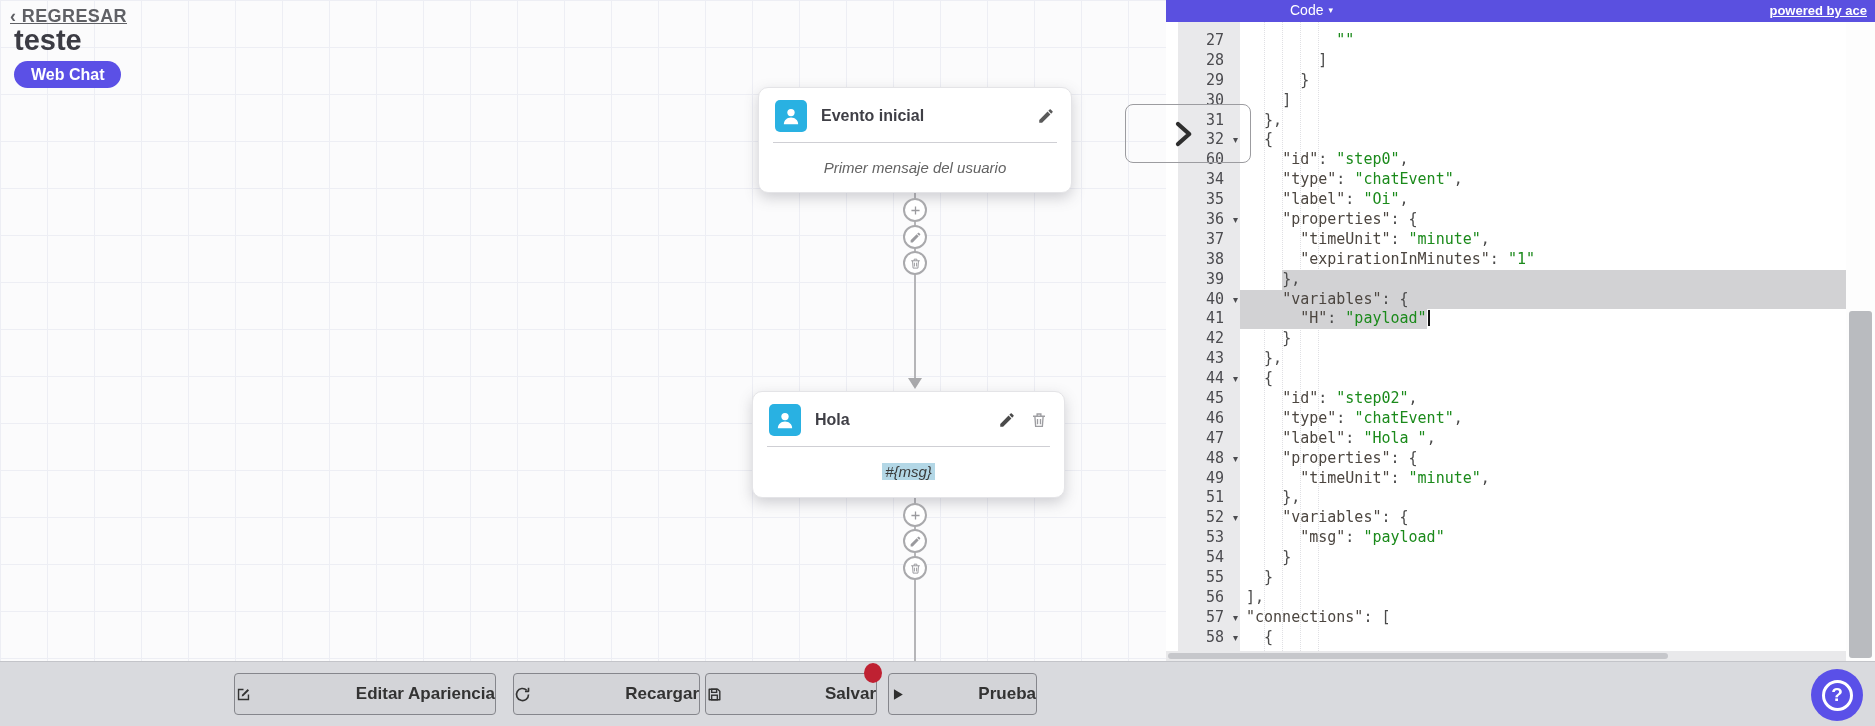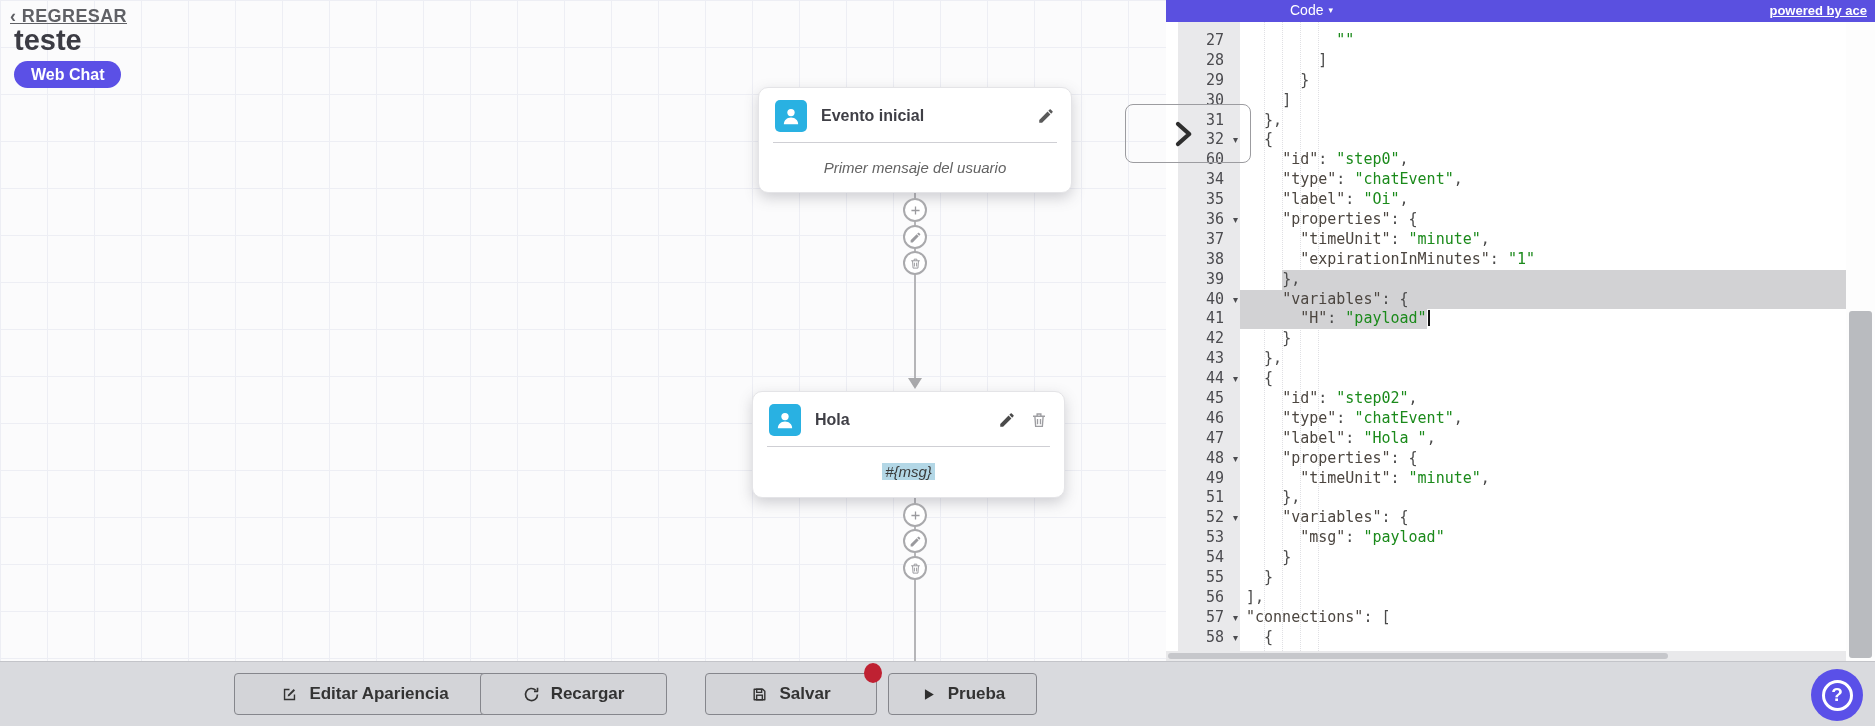--- a/index.html
+++ b/index.html
@@ -75,21 +75,21 @@
 
   
   .collapse-btn{position:absolute;left:1125px;top:104px;width:126px;height:59px;border:1px solid #9c9ca0;
     border-radius:8px;background:transparent;z-index:5;cursor:pointer}
   .collapse-btn svg{position:absolute;left:42px;top:14px;width:30px;height:30px}
 
   
   .toolbar{position:absolute;left:0;top:661px;width:1875px;height:65px;background:#d9dade;
     border-top:1px solid #c3c4c9;z-index:6}
   .tb-btn{position:absolute;top:11px;height:42px;border:1px solid #85868c;border-radius:4px;
-    background:#d3d4d8;display:flex;align-items:center;justify-content:center;gap:11px;
+    background:#d3d4d8;display:flex;align-items:center;justify-content:space-between;gap:11px;
     font-size:17px;color:#333;font-weight:600;cursor:pointer;font-family:"Liberation Sans",sans-serif}
   .tb-btn svg{width:17px;height:17px;flex:none}
   .tb-btn.primary{background:#5a50e8;border-color:#5a50e8;color:#fff}
   .unsaved-dot{position:absolute;left:864px;top:1px;width:18px;height:20px;border-radius:50%;
     background:#bf2132;z-index:7}
   .help-fab{position:absolute;left:1811px;top:7px;width:52px;height:52px;border-radius:50%;
     background:#5a50e8;display:flex;align-items:center;justify-content:center;cursor:pointer;z-index:7}
   .help-ring{width:31px;height:31px;border-radius:50%;border:3px solid #fff;color:#fff;
     font-size:19px;font-weight:bold;display:flex;align-items:center;justify-content:center}
 </style>
@@ -343,21 +343,21 @@
   </div>
 
   <div class="toolbar">
     <div class="tb-btn" style="left:234px;width:262px">
       <svg viewBox="0 0 24 24" fill="none" stroke="#333" stroke-width="2">
           <path d="M12 5H5v14h14v-7"></path>
           <path d="M9.5 14.8l2.3-.6 8-8-1.9-1.9-8 8-.4 2.5z" fill="#333" stroke="none"></path>
         </svg>
       <span>Editar Apariencia</span>
     </div>
-    <div class="tb-btn" style="left:480px;width:187px">
+    <div class="tb-btn" style="left:513px;width:187px">
       <svg viewBox="0 0 24 24" fill="none" stroke="#333" stroke-width="2.3">
           <path d="M20.5 12a8.5 8.5 0 1 1-2.5-6"></path>
           <path d="M20.5 2.5v5h-5" stroke-linejoin="round"></path>
         </svg>
       <span>Recargar</span>
     </div>
     <div class="tb-btn" style="left:705px;width:172px">
       <svg viewBox="0 0 24 24" fill="none" stroke="#333" stroke-width="2">
           <path d="M4.5 4.5h12l3 3v12h-15z" stroke-linejoin="round"></path>
           <rect x="8" y="13" width="8" height="6.5"></rect>

